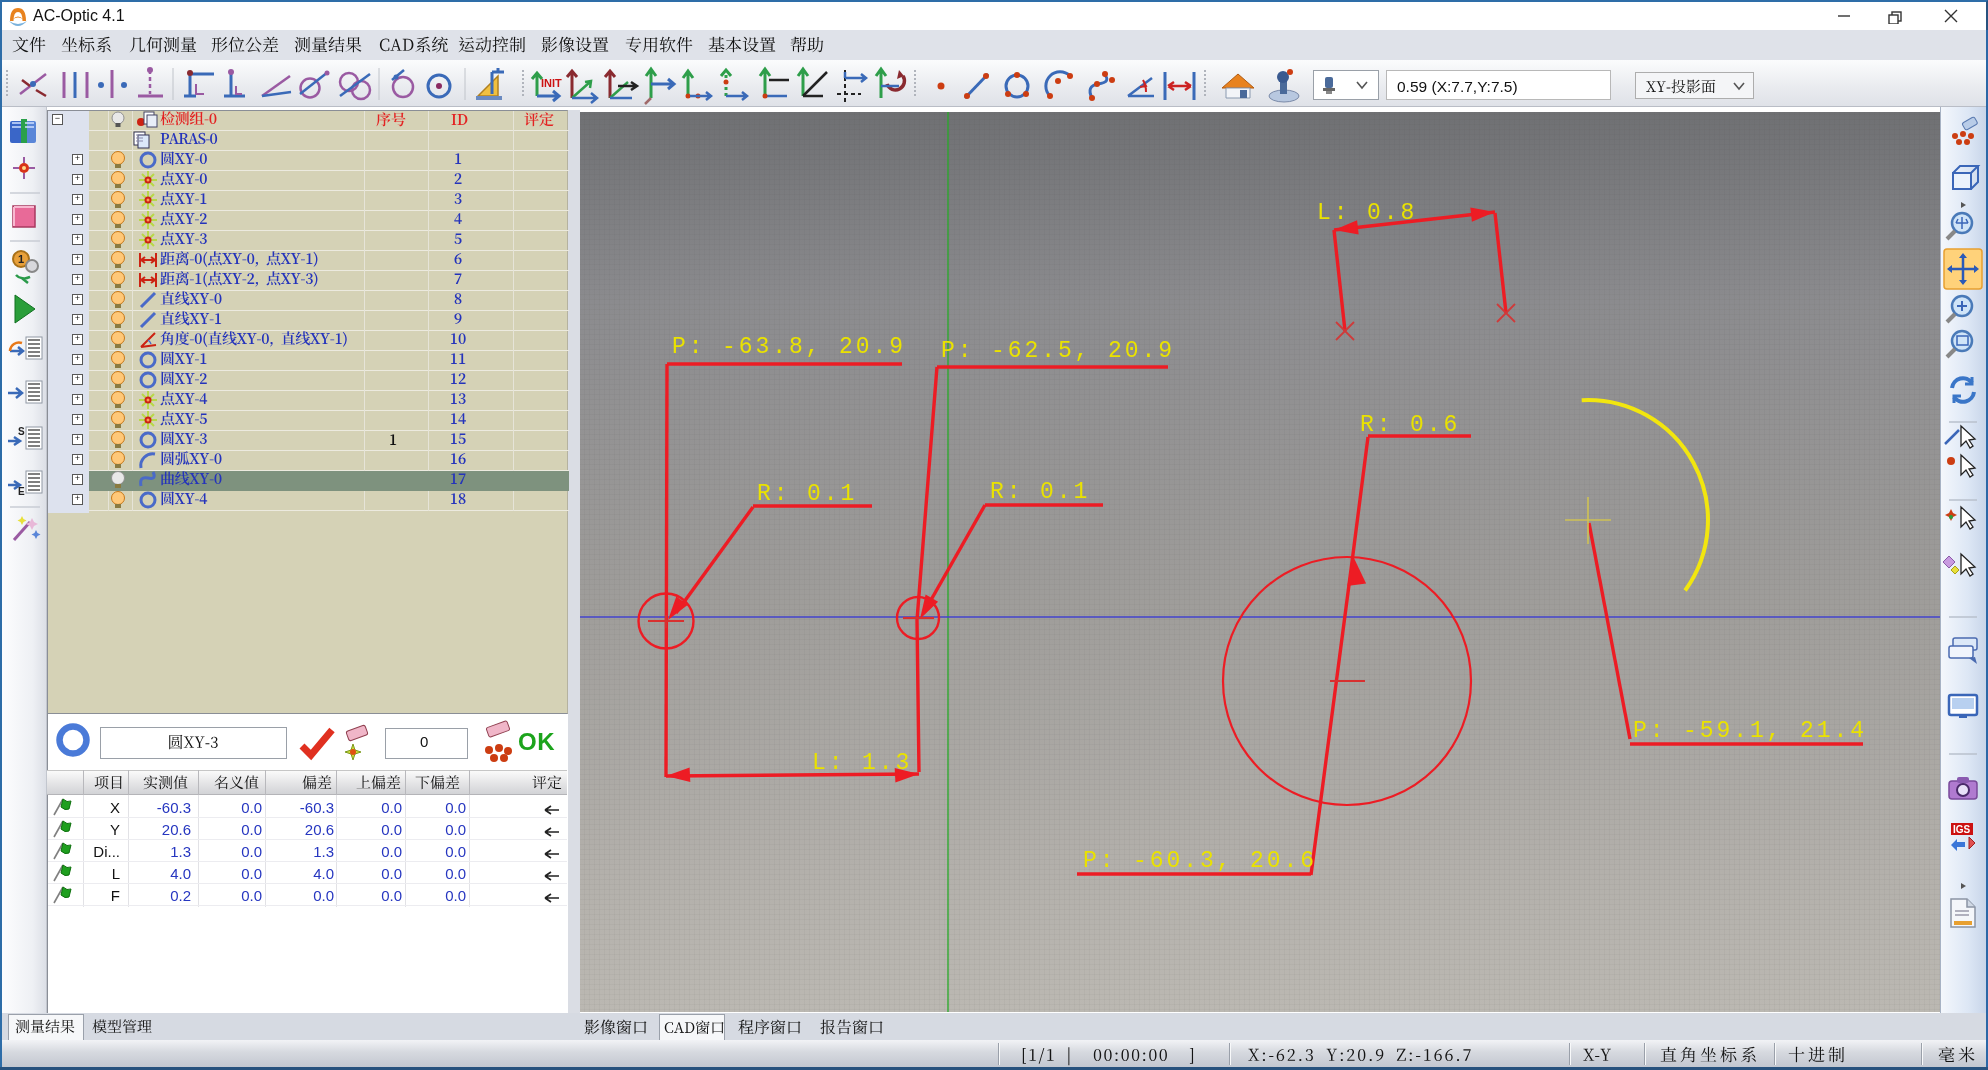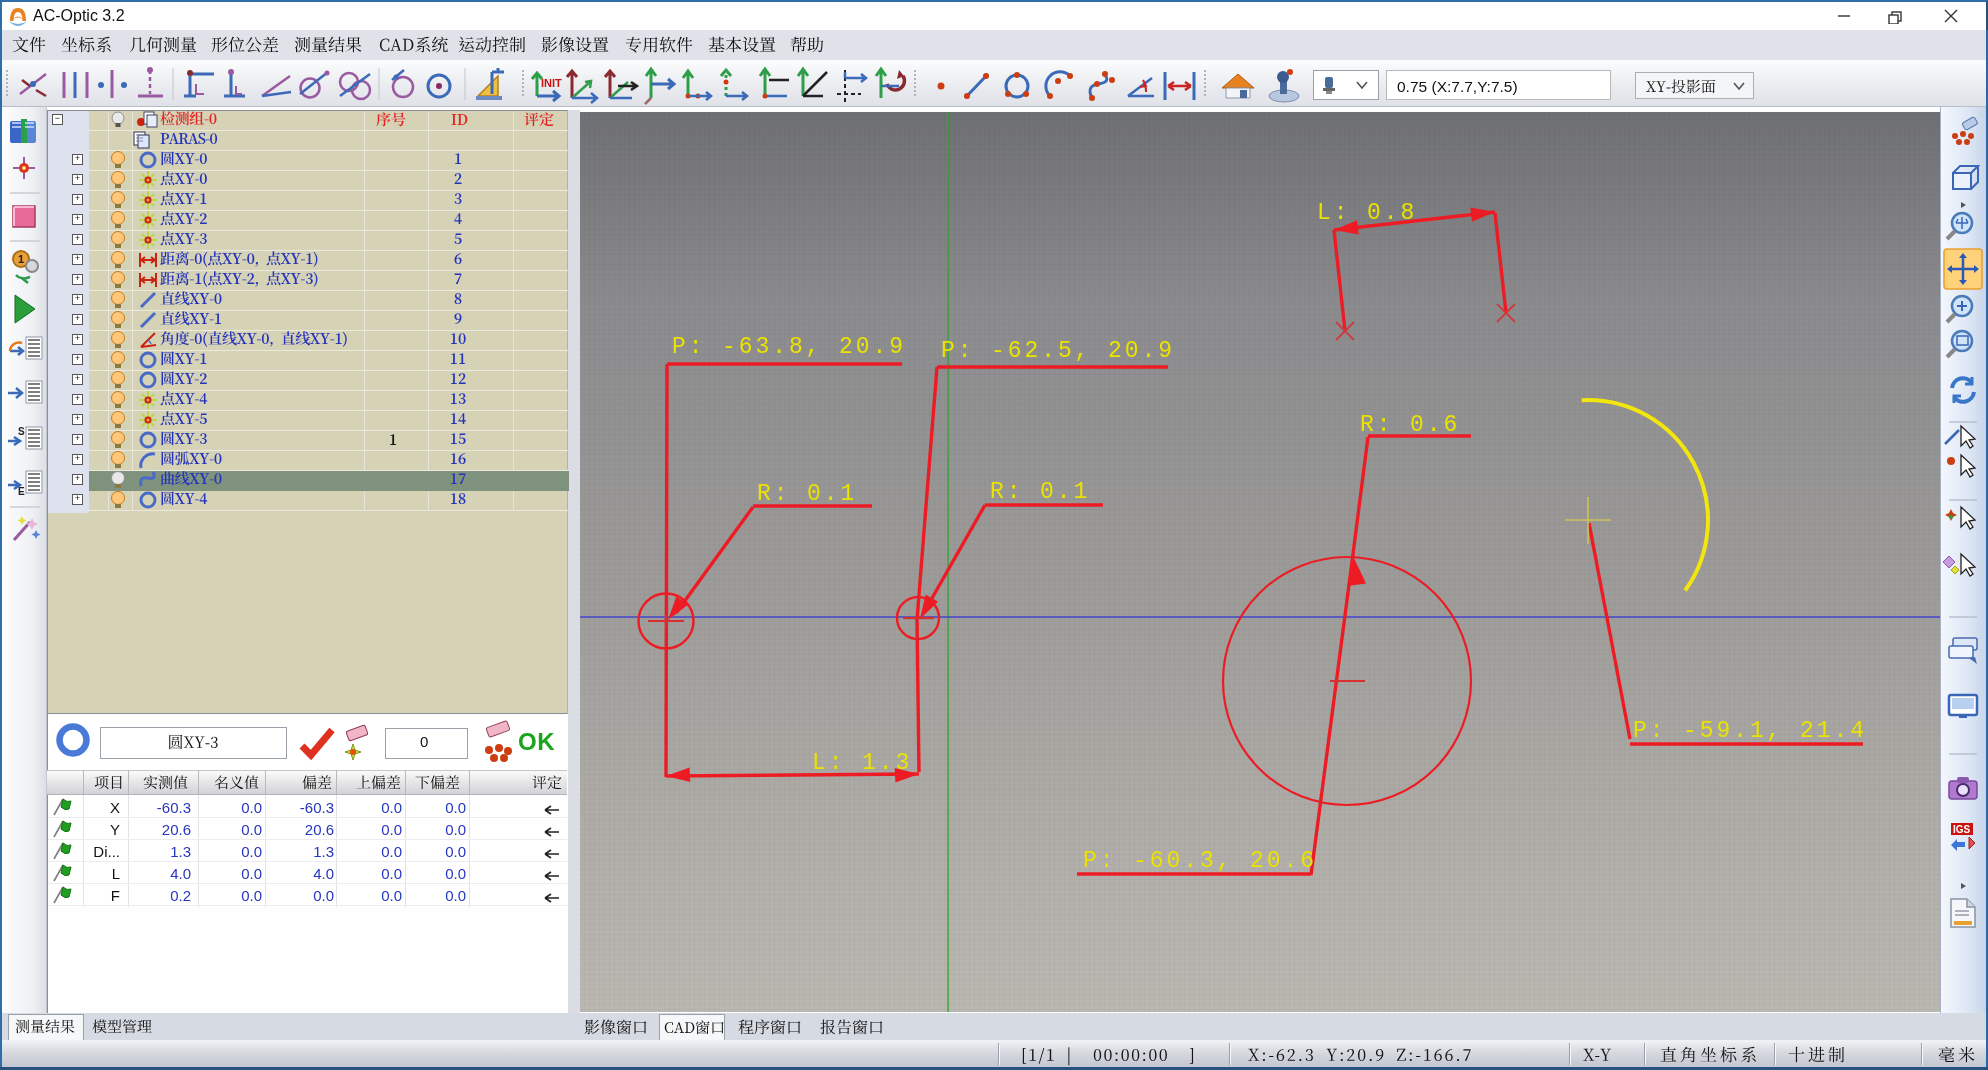--- a/index.html
+++ b/index.html
@@ -30,21 +30,21 @@
 </style></head>
 <body>
 <div id="titlebar" class="abs"></div>
 <div class="sideL abs"></div>
 <div class="sideR abs"></div>
 <svg class="abs" style="left:7px;top:5px" width="22" height="22" viewBox="0 0 22 22">
 <path d="M3 16 Q3 3 11 3 Q19 3 19 16 L15.5 16 Q15.5 7 11 7 Q6.5 7 6.5 16 Z" fill="#e8821e"></path>
 <path d="M2 16 Q11 22 20 16 Q11 26 2 16Z" fill="#7ab2dc"></path>
 <path d="M5.5 14.5 Q11 10.5 16.5 14.5 Q11 8.5 5.5 14.5Z" fill="#e8821e"></path>
   </svg>
-<div id="title-text" class="abs">AC-Optic 3.2</div>
+<div id="title-text" class="abs">AC-Optic 4.1</div>
 <svg class="abs" style="left:1830px;top:8px" width="150" height="16" viewBox="0 0 150 16">
     <path d="M8 8 H20" stroke="#333" stroke-width="1.4"></path>
     <rect x="62" y="4" width="9" height="9" fill="none" stroke="#333" stroke-width="1.4"></rect>
     <rect x="59" y="7" width="9" height="9" fill="#fff" stroke="#333" stroke-width="1.4"></rect>
     <path d="M115 2 L127 14 M127 2 L115 14" stroke="#333" stroke-width="1.4"></path>
   </svg>
 <div id="menubar" class="abs"></div>
 <div id="toolbar" class="abs"></div>
 <div id="lefttb" class="abs"></div>
 <div id="righttb" class="abs"></div>
@@ -291,21 +291,21 @@
     <path d="M2 2 L7 8 L12 2" stroke="#555" fill="none" stroke-width="1.6"></path>
   </svg>
 <svg class="abs" style="left:1732px;top:81px" width="14" height="10">
     <path d="M2 2 L7 8 L12 2" stroke="#555" fill="none" stroke-width="1.6"></path>
   </svg>
 <svg class="abs" style="left:1320px;top:74px" width="18" height="22" viewBox="0 0 18 22">
     <rect x="5" y="3" width="8" height="11" rx="2" fill="#4a6a9a"></rect>
     <rect x="3" y="14" width="12" height="3" fill="#666"></rect>
     <rect x="6" y="17" width="6" height="3" fill="#888"></rect>
   </svg>
-<div class="abs" style="left:1397px;top:78px;font-size:15.5px;color:#111">0.75 (X:7.7,Y:7.5)</div>
+<div class="abs" style="left:1397px;top:78px;font-size:15.5px;color:#111">0.59 (X:7.7,Y:7.5)</div>
 <svg class="abs" style="left:0;top:62px" width="1780" height="44" viewBox="0 0 1780 44">
     <line x1="7" y1="8" x2="7" y2="36" stroke="#b0b4bc" stroke-width="2" stroke-dasharray="2 2"></line>
     <line x1="523" y1="8" x2="523" y2="36" stroke="#b0b4bc" stroke-width="2" stroke-dasharray="2 2"></line>
     <line x1="915" y1="8" x2="915" y2="36" stroke="#b0b4bc" stroke-width="2" stroke-dasharray="2 2"></line>
     <line x1="1205" y1="8" x2="1205" y2="36" stroke="#b0b4bc" stroke-width="2" stroke-dasharray="2 2"></line>
     <line x1="173" y1="6" x2="173" y2="38" stroke="#c0c4ca" stroke-width="1"></line>
     <line x1="379" y1="6" x2="379" y2="38" stroke="#c0c4ca" stroke-width="1"></line>
     <line x1="465" y1="6" x2="465" y2="38" stroke="#c0c4ca" stroke-width="1"></line>
     <path d="M20 32 L46 12" stroke="#9a5aa2" stroke-width="2.5"></path>
     <path d="M22 18 L30 24 M36 28 L46 34" stroke="#8a2a30" stroke-width="2.5"></path>

